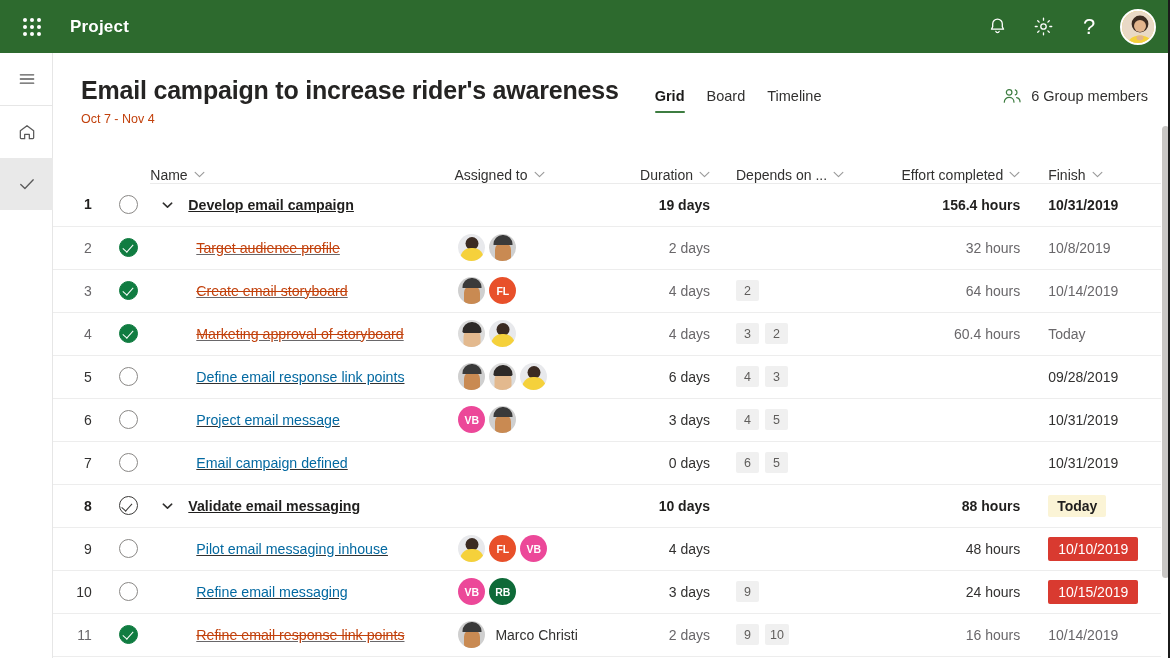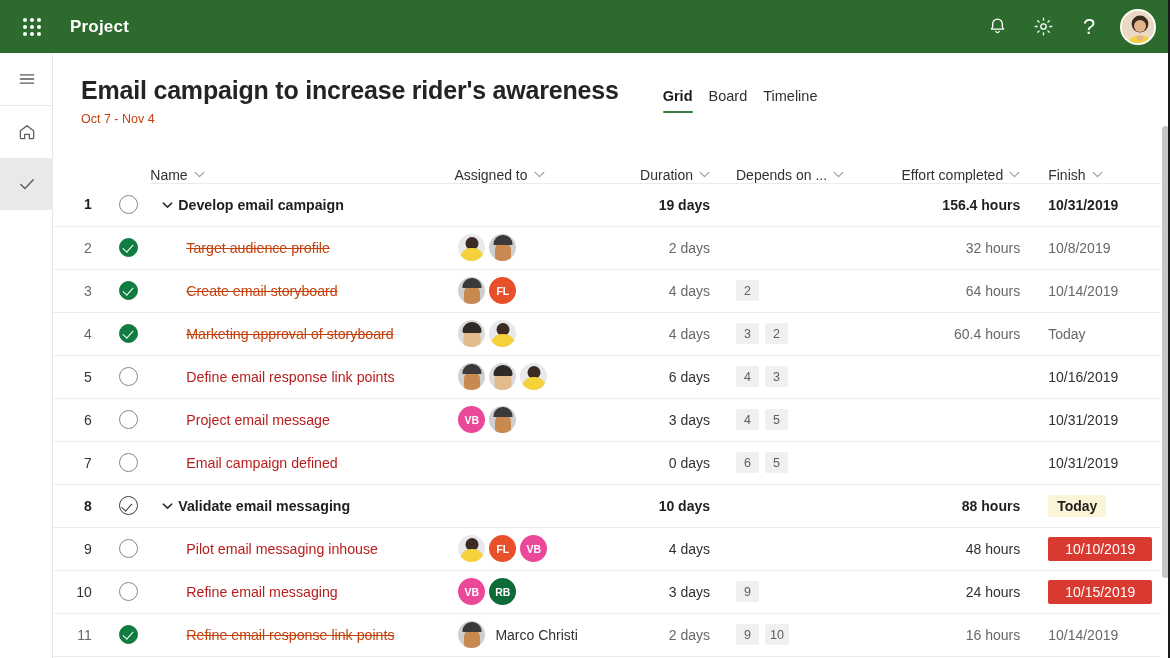--- a/index.html
+++ b/index.html
@@ -71,21 +71,21 @@
     display: flex; align-items: flex-start;
     padding: 22px 22px 0 28px;
   }
   .title-block { padding-top: 2px; }
   .page-title {
     font-size: 25px; font-weight: bold; color: #252423;
     letter-spacing: -.2px; line-height: 1.1;
   }
   .page-sub { font-size: 12.5px; color: #c2410c; margin-top: 7px; }
 
-  .tabs { display: flex; margin-left: 36px; padding-top: 10px; }
+  .tabs { display: flex; margin-left: 28px; padding-top: 10px; gap: 6px; }
   .tab {
     font-size: 14.5px; color: #323130; cursor: pointer;
     padding: 3px 8px 9px 8px; position: relative;
   }
   .tab.active { color: #1b1a19; font-weight: bold; }
   .tab.active::after {
     content: ""; position: absolute; left: 8px; right: 8px; bottom: 0;
     height: 2.5px; background: #3e7d41; border-radius: 2px;
   }
 
@@ -143,26 +143,26 @@
   }
   .circ.partial { position: relative; border-color: #3b3a39; }
   .circ.partial::after {
     content: ""; position: absolute; left: 4.5px; top: 3.5px;
     width: 5px; height: 8.5px; border: solid #3b3a39;
     border-width: 0 1.6px 1.6px 0; transform: rotate(42deg);
   }
   .check-cell { display: flex; align-items: center; justify-content: center; }
 
   
-  .name-cell { display: flex; align-items: center; gap: 2px; padding-left: 8px; }
+  .name-cell { display: flex; align-items: center; gap: 12px; padding-left: 8px; text-decoration: underline; }
   .expander {
     width: 18px; display: flex; align-items: center; justify-content: center;
     color: #323130; cursor: pointer; flex: 0 0 18px;
   }
-  .name-text { font-size: 14.2px; color: #b91c1c; white-space: nowrap; overflow: hidden; text-overflow: ellipsis; }
+  .name-text { font-size: 14.2px; color: #0369a1; white-space: nowrap; overflow: hidden; text-overflow: ellipsis; }
   tr.summary .name-text { font-weight: bold; color: #201f1e; }
   tr.done-row .name-text { text-decoration: line-through; color: #c2410c; }
   tr.done-row td { color: #69676a; }
   tr.summary td { font-weight: bold; color: #201f1e; }
 
   
   .avatars { display: flex; align-items: center; gap: 4px; padding-left: 4px; }
   .av {
     width: 27px; height: 27px; border-radius: 50%;
     display: flex; align-items: center; justify-content: center;
@@ -213,21 +213,21 @@
     font-size: 12.5px; color: #605e5c; padding: 0 5px; cursor: pointer;
   }
 
   
   .badge-today {
     display: inline-block; background: #fbf4d6; color: #201f1e;
     font-weight: bold; padding: 3px 9px; border-radius: 2px; font-size: 14px;
   }
   .badge-late {
     display: inline-block; background: #d93a30; color: #ffffff;
-    padding: 4px 17px; border-radius: 2px; font-size: 14px;
+    padding: 4px 10px; border-radius: 2px; font-size: 14px;
   }
   .plain-fin { font-size: 14px; }
   tr.summary .plain-fin { font-weight: bold; }
 
   
   .vscroll {
     position: absolute; right: 0; top: 0; width: 9px; bottom: 0;
     background: #ffffff;
   }
   .vthumb {
@@ -319,20 +319,29 @@
         </div>
 
         <div class="tabs">
           <div class="tab active">Grid</div>
           <div class="tab">Board</div>
           <div class="tab">Timeline</div>
         </div>
 
         <div class="head-spacer"></div>
 
+        <div class="group-members">
+          <svg width="20" height="18" viewBox="0 0 24 22" fill="none" stroke="#3e7d41" stroke-width="1.5" stroke-linecap="round" stroke-linejoin="round">
+            <circle cx="8.5" cy="6.5" r="3.4"></circle>
+            <path d="M2.6 18.5c0-3.5 2.7-5.8 5.9-5.8s5.9 2.3 5.9 5.8"></path>
+            <path d="M16 3.6a3.2 3.2 0 0 1 0 6"></path>
+            <path d="M17.6 12.9c2.5.4 4.2 2.5 4.2 5.2"></path>
+          </svg>
+          <span>6 Group members</span>
+        </div>
       </div>
 
       <div class="grid-wrap">
         <table class="grid">
           <thead>
             <tr>
               <th class="col-num"></th>
               <th class="col-check"></th>
               <th class="col-name">
                 <span class="th-inner">
@@ -516,21 +525,21 @@
                   </div>
                 </td>
                 <td class="col-dur">6 days</td>
                 <td class="col-dep">
                   <div class="deps">
                     <span class="dep">4</span>
                     <span class="dep">3</span>
                   </div>
                 </td>
                 <td class="col-eff"></td>
-                <td class="col-fin"><span class="plain-fin">10/16/2019</span></td>
+                <td class="col-fin"><span class="plain-fin">09/28/2019</span></td>
               </tr>
               <tr>
                 <td class="col-num">6</td>
                 <td class="col-check">
                   <span class="check-cell">
                     <span class="circ"></span>
                   </span>
                 </td>
                 <td class="col-name">
                   <div class="name-cell">

